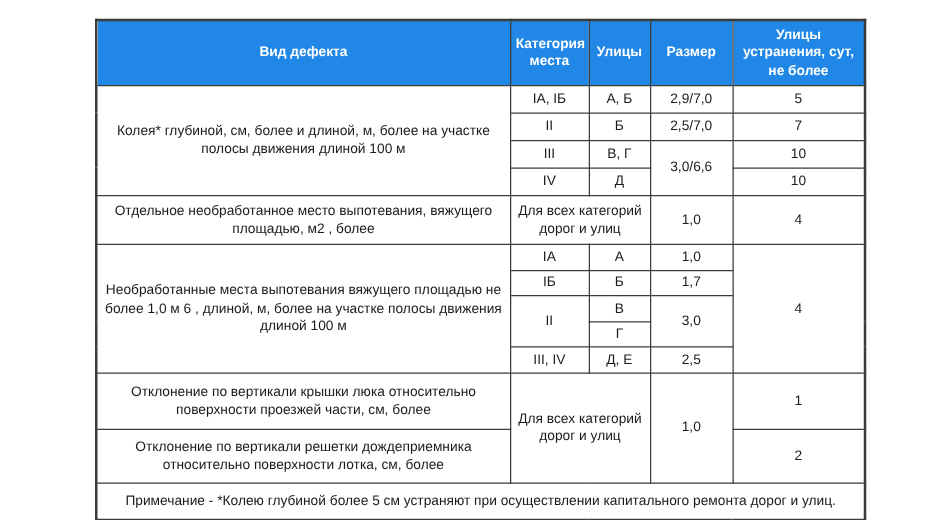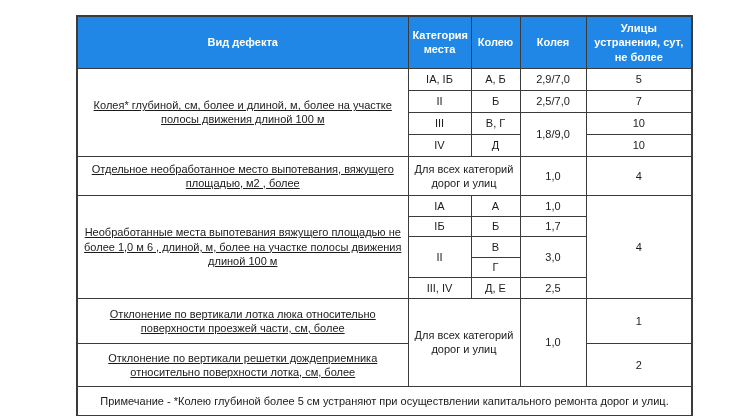--- a/index.html
+++ b/index.html
@@ -44,21 +44,20 @@
   table.defects thead th{
     background:var(--header-bg);
     color:var(--header-text);
     font-weight:bold;
     font-size:11px;
     line-height:1.3;
     padding:4px 4px;
   }
   td.defect-cell{
     padding:2px 10px;
-    text-decoration:underline;
   }
   td.note-cell{
     font-size:11px;
     margin-left:40px;
   }
 </style>
 </head>
 <body>
 
 <div class="canvas">
@@ -67,22 +66,22 @@
       <col style="width:331px">
       <col style="width:63px">
       <col style="width:49px">
       <col style="width:66px">
       <col style="width:106px">
     </colgroup>
     <thead>
       <tr style="height:40px">
         <th>Вид дефекта</th>
         <th>Категория места</th>
-        <th>Колею</th>
-        <th>Колея</th>
+        <th>Улицы</th>
+        <th>Размер</th>
         <th>Улицы устранения, сут, не более</th>
       </tr>
     </thead>
     <tbody>
 
       <tr style="height:22px">
         <td class="defect-cell" rowspan="4">Колея* глубиной, см, более и длиной, м, более на участке полосы движения длиной 100 м</td>
         <td>IА, IБ</td>
         <td>А, Б</td>
         <td>2,9/7,0</td>
@@ -90,21 +89,21 @@
       </tr>
       <tr style="height:22px">
         <td>II</td>
         <td>Б</td>
         <td>2,5/7,0</td>
         <td>7</td>
       </tr>
       <tr style="height:22px">
         <td>III</td>
         <td>В, Г</td>
-        <td rowspan="2">1,8/9,0</td>
+        <td rowspan="2">3,0/6,6</td>
         <td>10</td>
       </tr>
       <tr style="height:22px">
         <td>IV</td>
         <td>Д</td>
         <td>10</td>
       </tr>
 
       <tr style="height:39px">
         <td class="defect-cell">Отдельное необработанное место выпотевания, вяжущего площадью, м2 , более</td>
@@ -133,21 +132,21 @@
       <tr style="height:20px">
         <td>Г</td>
       </tr>
       <tr style="height:21px">
         <td>III, IV</td>
         <td>Д, Е</td>
         <td>2,5</td>
       </tr>
 
       <tr style="height:45px">
-        <td class="defect-cell">Отклонение по вертикали лотка люка относительно поверхности проезжей части, см, более</td>
+        <td class="defect-cell">Отклонение по вертикали крышки люка относительно поверхности проезжей части, см, более</td>
         <td colspan="2" rowspan="2">Для всех категорий дорог и улиц</td>
         <td rowspan="2">1,0</td>
         <td>1</td>
       </tr>
       <tr style="height:43px">
         <td class="defect-cell">Отклонение по вертикали решетки дождеприемника относительно поверхности лотка, см, более</td>
         <td>2</td>
       </tr>
 
       <tr style="height:30px">

